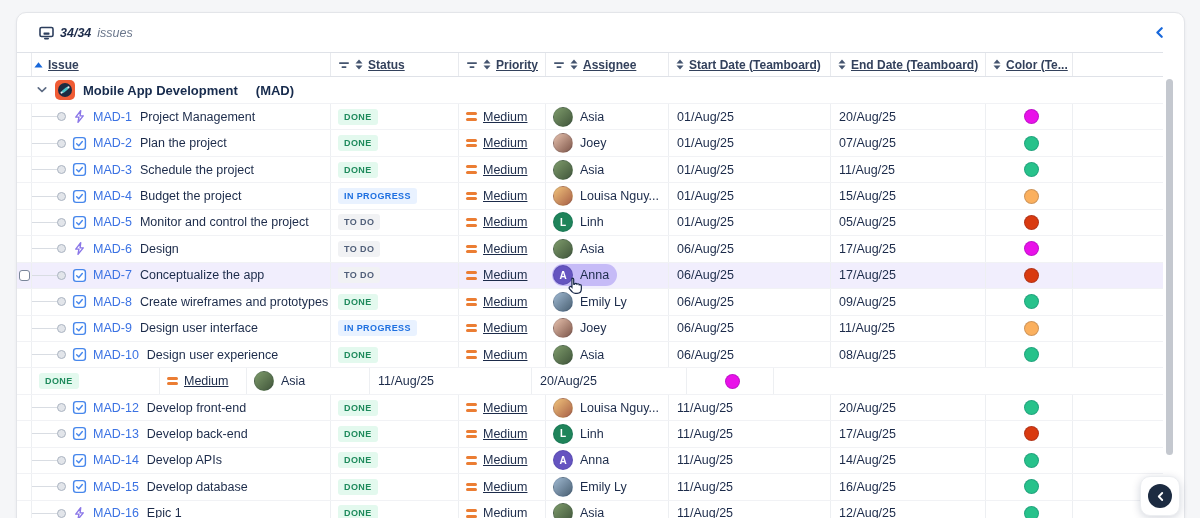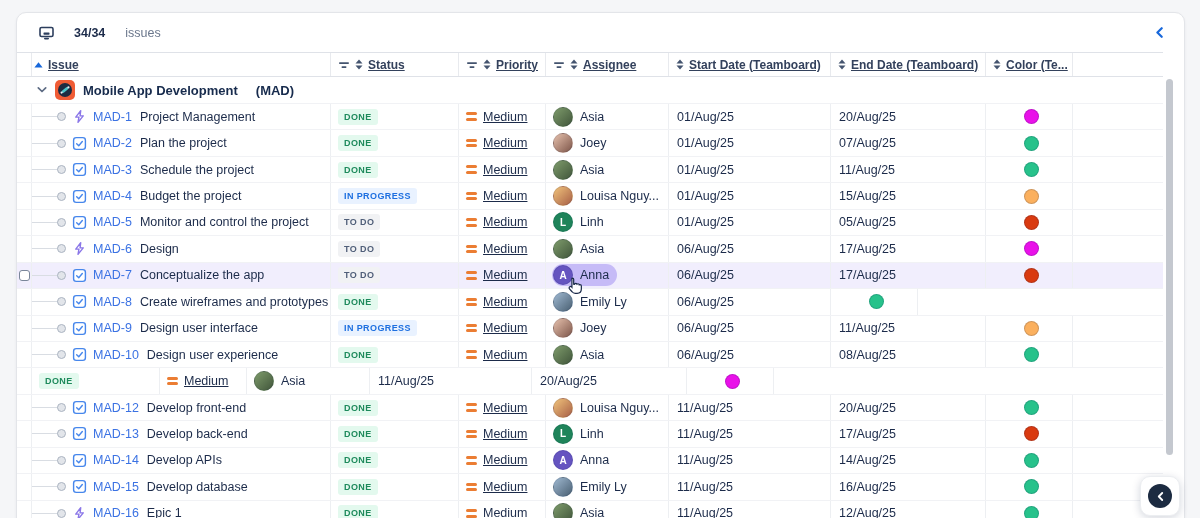--- a/index.html
+++ b/index.html
@@ -3,21 +3,21 @@
 <meta charset="utf-8">
 <style>
   * { box-sizing: border-box; margin: 0; padding: 0; }
   html,body { width:1200px; height:518px; overflow:hidden; background:#F5F6F8;
     font-family:"Liberation Sans", sans-serif; color:#1C2B4A; }
   .card { position:absolute; left:16px; top:12px; width:1169px; height:600px;
     background:#fff; border:1px solid #E3E5E9; border-radius:10px;
     box-shadow:0 1px 3px rgba(9,30,66,.06); overflow:hidden; }
   
   .toolbar { height:39px; display:flex; align-items:center; padding:0 14px 0 22px; }
-  .issues-count { display:flex; align-items:center; gap:20px; }
+  .issues-count { display:flex; align-items:center; gap:6px;font-style:italic; }
   .issues-count .num { font-weight:bold; font-size:12.5px; color:#1C2B4A; }
   .issues-count .lbl { font-size:12.5px; color:#6B778C; }
   .toolbar .spacer { flex:1; }
   .collapse-btn { width:22px; height:22px; display:flex; align-items:center;
     justify-content:center; cursor:pointer; border-radius:4px; }
   
   .header-row { display:flex; height:25px; width:1146px;
     border-top:1px solid #DFE2E8; border-bottom:1px solid #DFE2E8; }
   .hcell { display:flex; align-items:center; gap:5px; border-right:1px solid #E8EAEE;
     padding-left:7px; font-size:12px; font-weight:bold; color:#33415C; overflow:hidden; white-space:nowrap;text-decoration:underline; }
@@ -524,20 +524,23 @@
     </div>
     <div class="cell col-assignee">
       <span class="assignee-chip">
         <span class="avatar" style="background: linear-gradient(135deg, rgb(159, 184, 208), rgb(74, 96, 115));"></span>
         <span class="aname">Emily Ly</span>
       </span>
     </div>
     <div class="cell col-start">
       <span class="datetxt">06/Aug/25</span>
     </div>
+    <div class="cell col-end">
+      <span class="datetxt">09/Aug/25</span>
+    </div>
     <div class="cell col-color">
       <span class="color-dot" style="background: rgb(39, 194, 139);"></span>
     </div>
     <div class="cell col-fill"></div>
   </div>
       <div class="row" data-selected="false">
     <div class="cell col-gutter">
       <span class="row-checkbox"></span>
     </div>
     <div class="cell col-issue">

